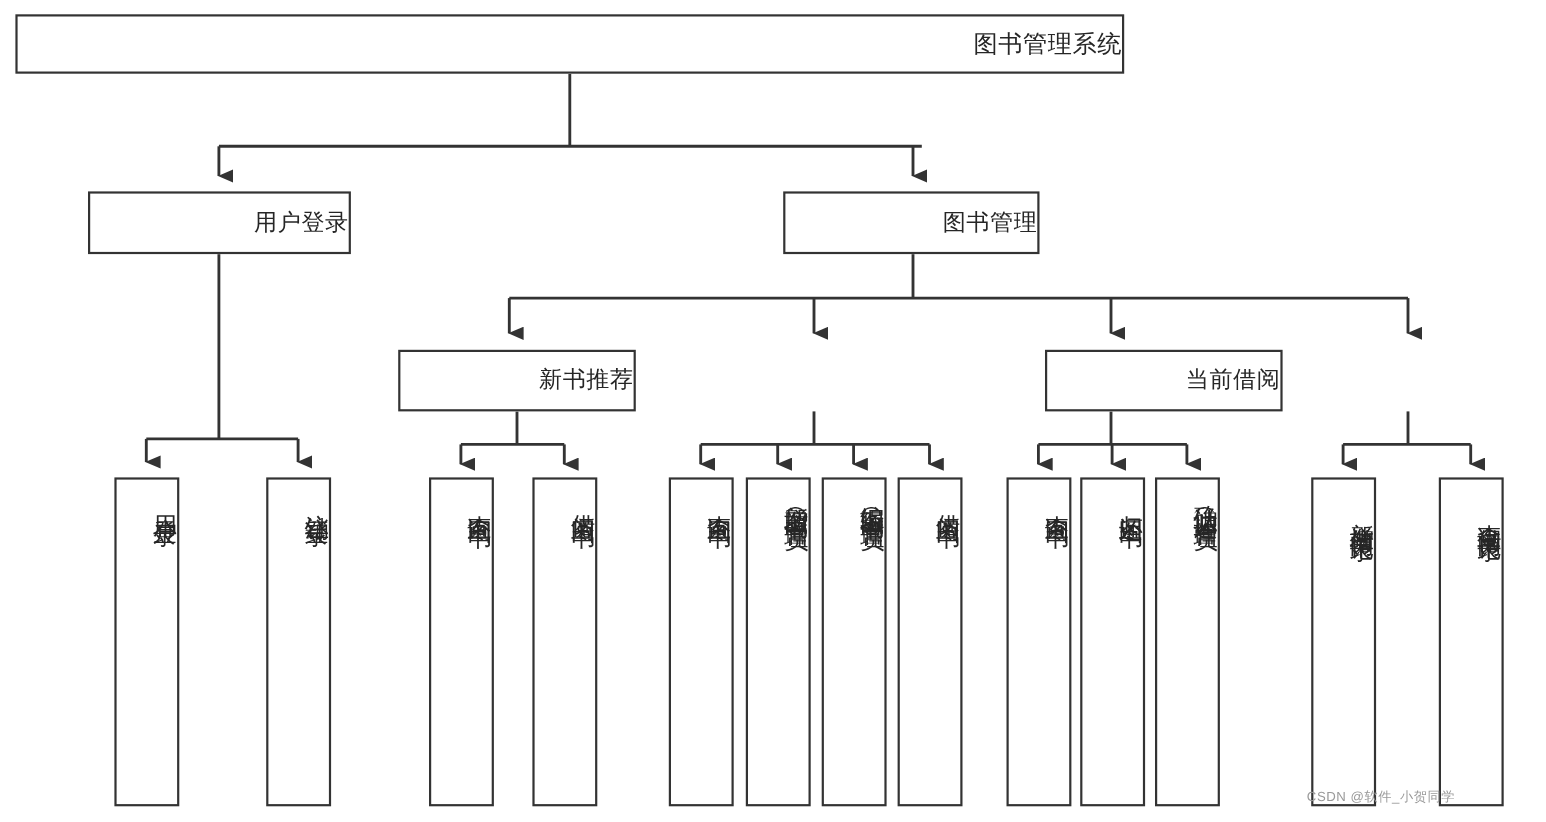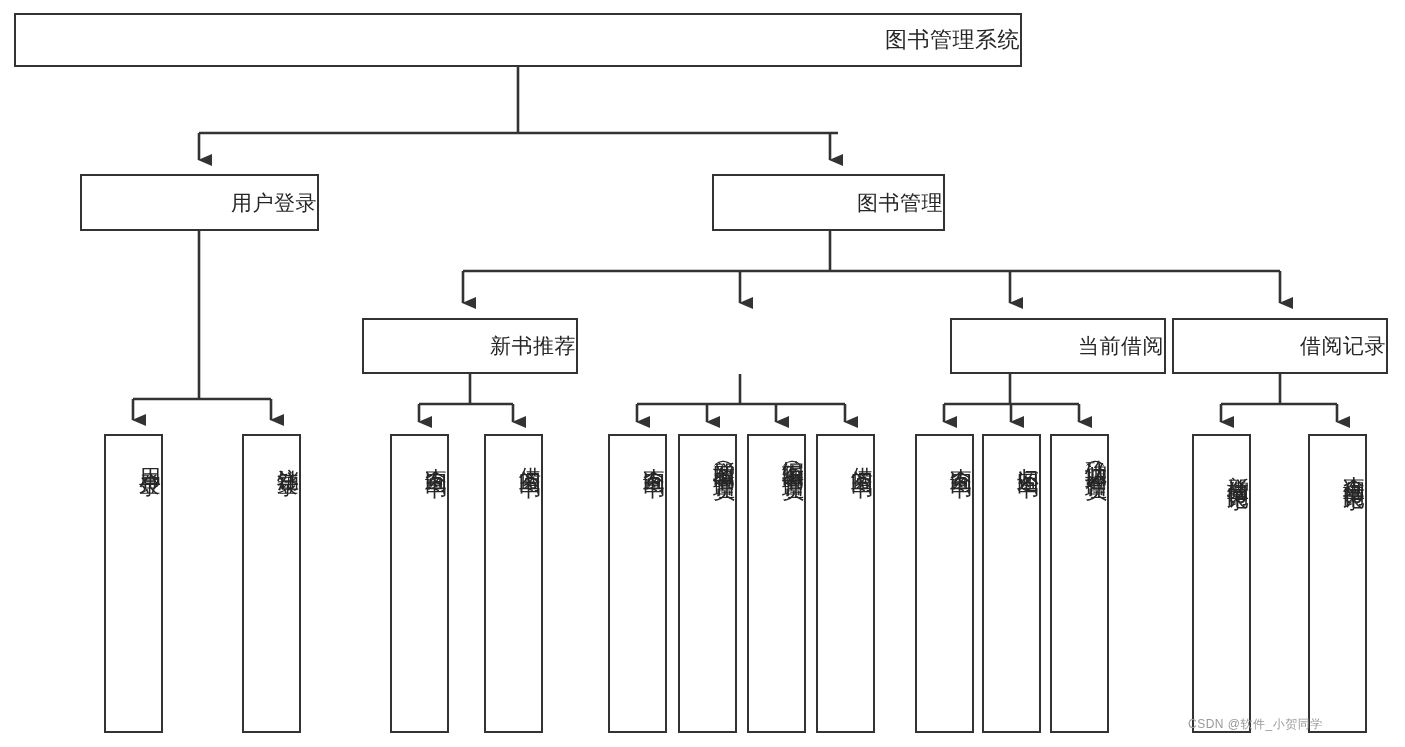--- a/index.html
+++ b/index.html
@@ -135,23 +135,20 @@
   <div class="node horiz" style="left:712px; top:174px; width:233px; height:57px;">
     <span class="node-label">图书管理</span>
   </div>
 
   <div class="node horiz" style="left:362px; top:318px; width:216px; height:56px;">
     <span class="node-label">新书推荐</span>
   </div>
   <div class="node horiz" style="left:902px; top:318px; width:216px; height:56px;margin-left:48px;">
     <span class="node-label">当前借阅</span>
   </div>
-  <div class="node horiz" style="left:1172px; top:318px; width:216px; height:56px;">
-    <span class="node-label">借阅记录</span>
-  </div>
 
   <div class="node vert" style="left:104px; top:434px; width:59px; height:299px;">
     <span class="node-label">用户登录</span>
   </div>
   <div class="node vert" style="left:242px; top:434px; width:59px; height:299px;">
     <span class="node-label">注销登录</span>
   </div>
   <div class="node vert" style="left:390px; top:434px; width:59px; height:299px;">
     <span class="node-label">查询图书</span>
   </div>

